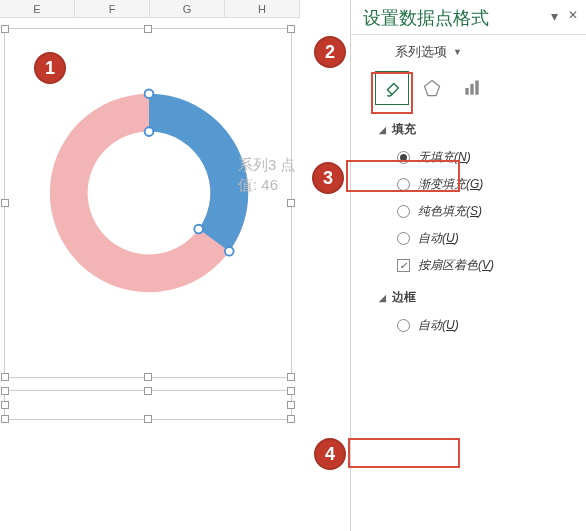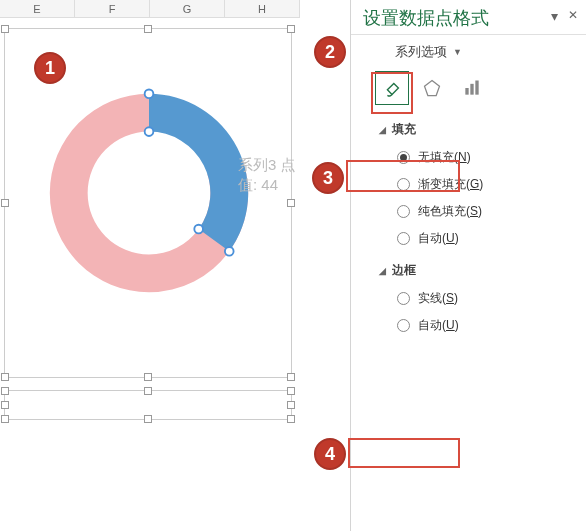--- a/index.html
+++ b/index.html
@@ -46,21 +46,21 @@
     .icon-tabs { display: flex; gap: 6px; padding: 4px 12px 10px 24px; }
     .icon-tab { width: 34px; height: 34px; display: flex; align-items: center; justify-content: center; cursor: pointer; border: 1px solid transparent; }
     .icon-tab.active { border: 1px solid #217346; }
     .red-box-tabs { position: absolute; top: 72px; left: 20px; width: 42px; height: 42px; border: 2px solid #d84c3e; pointer-events: none; }
     
     .section { padding: 6px 12px 4px 28px; }
     .section-header { display: flex; align-items: center; gap: 6px; font-size: 12px; font-weight: bold; color: #444; cursor: pointer; margin-bottom: 6px; }
     .tri { font-size: 9px; color: #666; }
     
     .option-list { padding-left: 18px; }
-    .option { display: flex; align-items: center; gap: 8px; padding: 5px 0; font-size: 12px; color: #333; cursor: pointer; }
+    .option { display: flex; align-items: center; gap: 8px; padding: 5px 0; font-size: 12px; color: #333; cursor: pointer; font-style: italic; }
     .radio { width: 13px; height: 13px; border: 1px solid #888; border-radius: 50%; display: inline-flex; align-items: center; justify-content: center; background: #fff; }
     .radio.checked::after { content: ""; width: 7px; height: 7px; background: #444; border-radius: 50%; }
     .checkbox { width: 13px; height: 13px; border: 1px solid #888; display: inline-flex; align-items: center; justify-content: center; background: #fff; font-size: 10px; color: #444; }
     .checkbox.checked::after { content: "✓"; }
     
     .red-box-fill { position: absolute; top: 160px; left: 346px; width: 114px; height: 32px; border: 2px solid #d84c3e; pointer-events: none; z-index: 5; }
     .red-box-border { position: absolute; top: 438px; left: 348px; width: 112px; height: 30px; border: 2px solid #d84c3e; pointer-events: none; z-index: 5; }
     .underline { text-decoration: underline; }
   </style>
 </head>
@@ -94,21 +94,21 @@
         <circle class="sel-handle" cx="100" cy="20" r="3.5"></circle>
         <circle class="sel-handle" cx="100" cy="50.5" r="3.5"></circle>
         <circle class="sel-handle" cx="164.72" cy="147.02" r="3.5"></circle>
         <circle class="sel-handle" cx="140.04" cy="129.10" r="3.5"></circle>
       </svg>
     </div>
   </div>
 
   <div class="tooltip">
     <div>系列3 点</div>
-    <div>值: 44</div>
+    <div>值: 46</div>
   </div>
 
   <div class="secondary-box">
     <div class="handle tl"></div>
     <div class="handle tm"></div>
     <div class="handle tr"></div>
     <div class="handle ml"></div>
     <div class="handle mr"></div>
     <div class="handle bl"></div>
     <div class="handle bm"></div>
@@ -170,35 +170,35 @@
           <span>渐变填充(<span class="underline">G</span>)</span>
         </div>
         <div class="option">
           <span class="radio"></span>
           <span>纯色填充(<span class="underline">S</span>)</span>
         </div>
         <div class="option">
           <span class="radio"></span>
           <span>自动(<span class="underline">U</span>)</span>
         </div>
+        <div class="option">
+          <span class="checkbox checked"></span>
+          <span>按扇区着色(<span class="underline">V</span>)</span>
+        </div>
       </div>
   </div>
 
   <div class="section">
     <div class="section-header">
       <span class="tri">◢</span>
       <span>边框</span>
     </div>
     <div class="option-list" id="border-options">
         <div class="option">
           <span class="radio"></span>
-          <span>实线(<span class="underline">S</span>)</span>
-        </div>
-        <div class="option">
-          <span class="radio"></span>
           <span>自动(<span class="underline">U</span>)</span>
         </div>
       </div>
   </div>
 </div>
 
 <div class="red-box-fill"></div>
 <div class="red-box-border"></div>
 
 </body></html>

